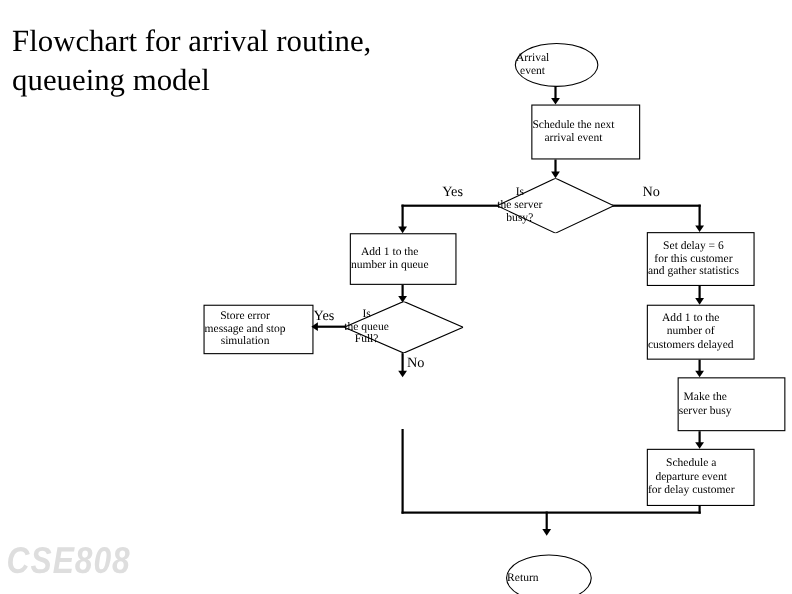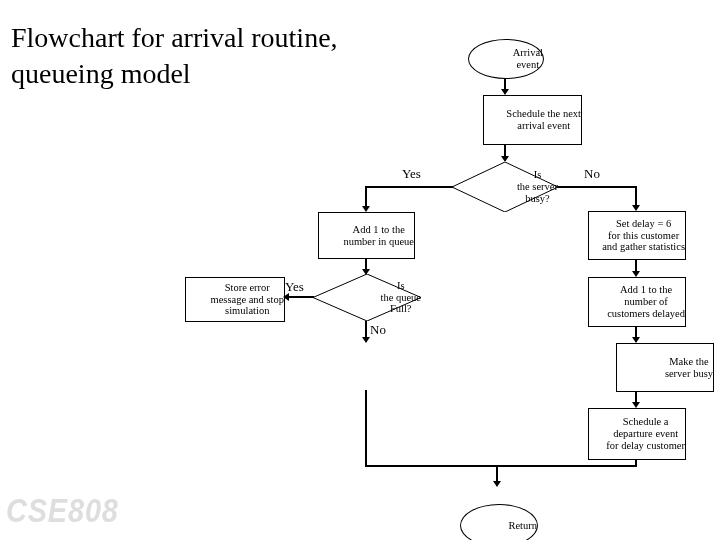--- a/index.html
+++ b/index.html
@@ -11,21 +11,21 @@
     position:absolute;left:11px;top:20px;width:460px;
     font-size:28px;line-height:1.3;white-space:pre-line;color:#000;
   }
   .watermark{
     position:absolute;left:6px;top:491px;
     font-family:"Liberation Sans",sans-serif;font-weight:bold;font-style:italic;
     font-size:34px;letter-spacing:1px;color:#dedede;
     transform:scaleX(0.85);transform-origin:left top;
   }
   .node{
-    position:absolute;display:flex;align-items:center;justify-content:flex-end;
+    position:absolute;display:flex;align-items:center;justify-content:flex-start;
     text-align:center;font-size:10.5px;line-height:1.12;white-space:pre-line;color:#000;
   }
   .box{border:1px solid #000;background:#fff;}
   .oval{border:1px solid #000;border-radius:50%;background:#fff;}
   .diamond{background:transparent;font-family:Liberation Serif, serif;}
   .dshape{position:absolute;left:0;top:0;width:100%;height:100%;}
   .dshape polygon{fill:#ffffff;stroke:#000000;stroke-width:1;vector-effect:non-scaling-stroke;}
   .nlabel{position:relative;z-index:1;}
   .vl,.hl{position:absolute;background:#000;}
   .arr-d{position:absolute;width:0;height:0;

